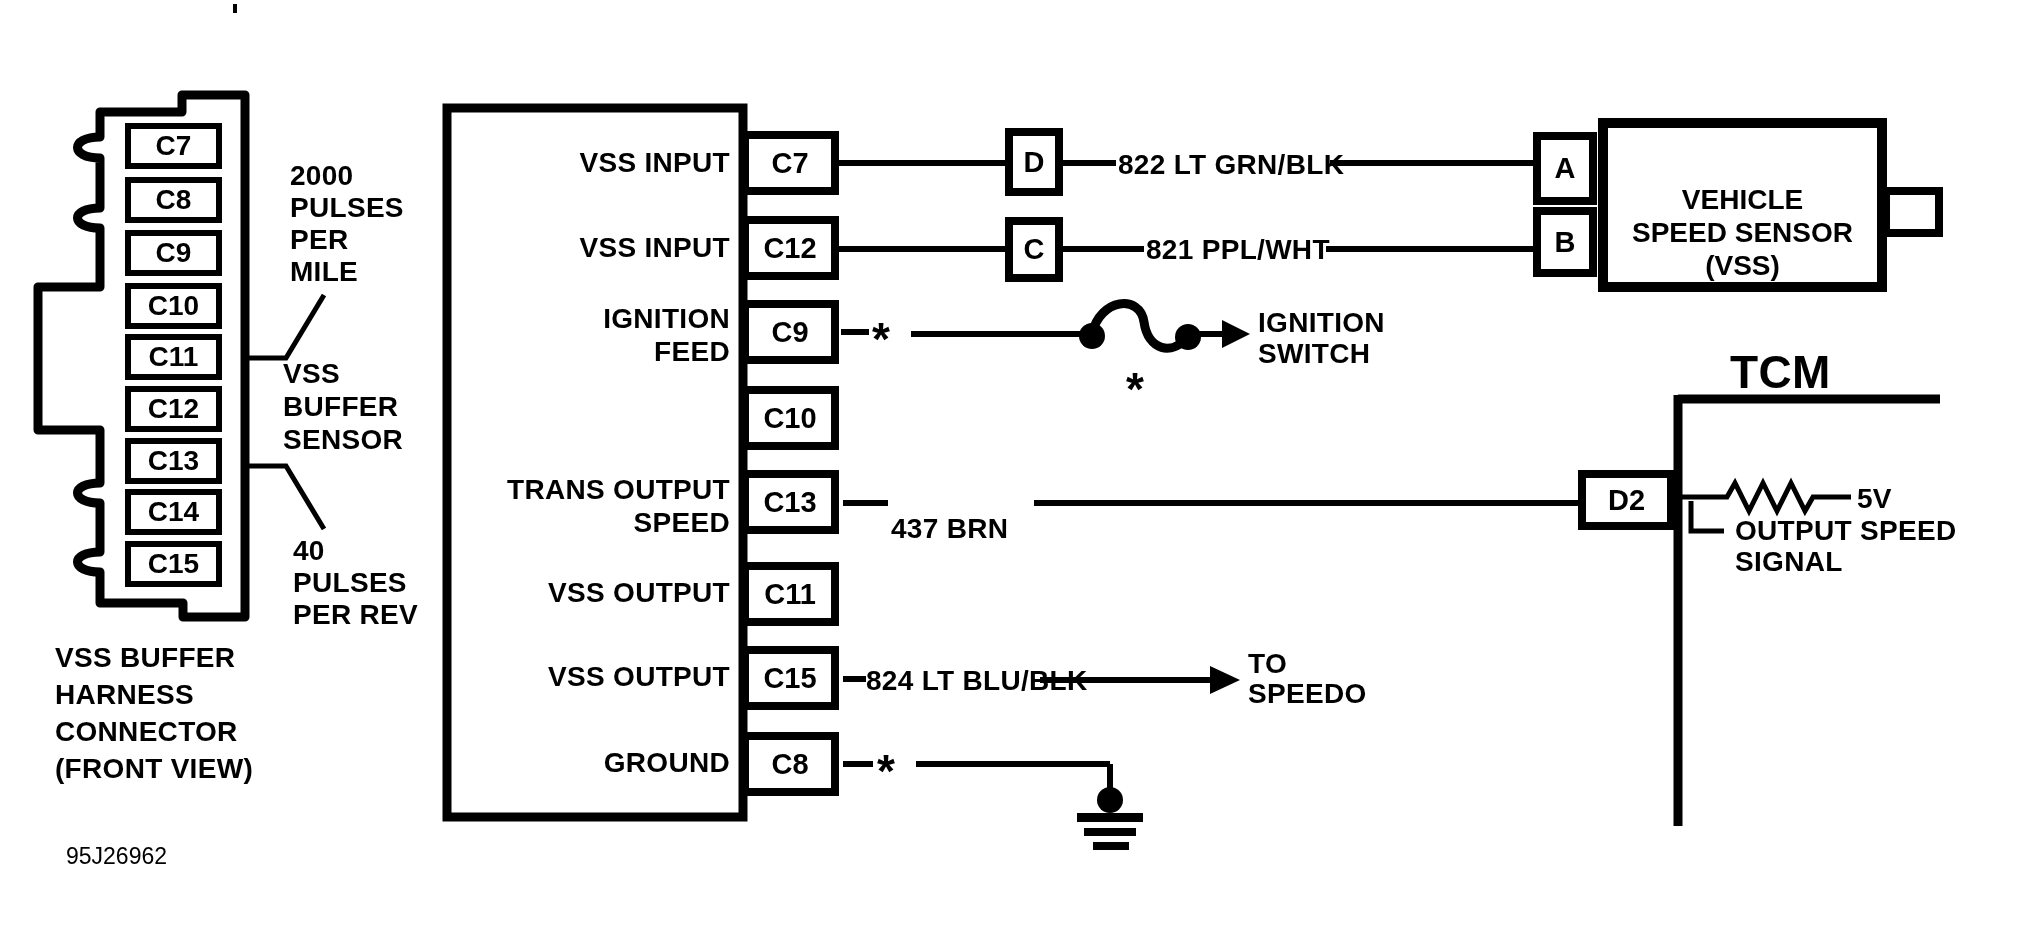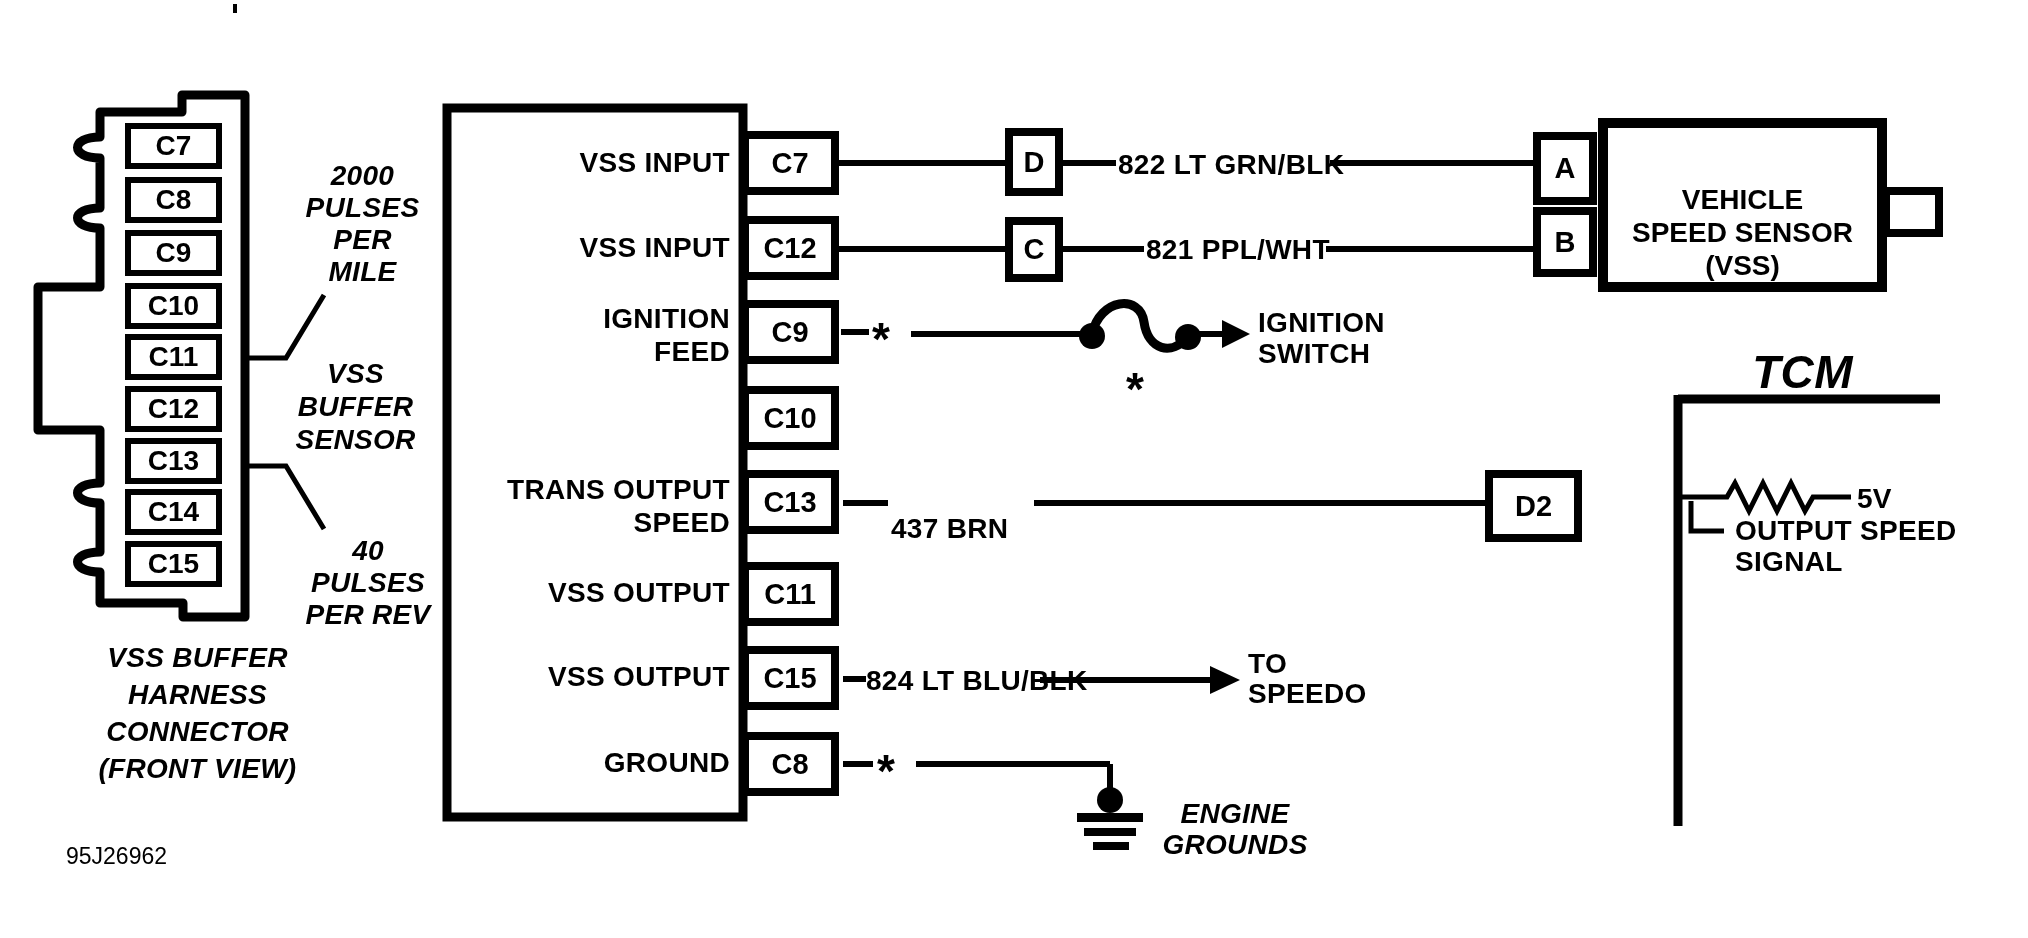--- a/index.html
+++ b/index.html
@@ -1,21 +1,21 @@
 <!DOCTYPE html>
 <html><head>
 <meta charset="utf-8">
 <style>
   html,body{margin:0;padding:0;background:#fff;}
   .stage{position:relative;width:2028px;height:938px;background:#ffffff;
          font-family:"Liberation Sans",sans-serif;color:#000;overflow:hidden;}
   svg.wires{position:absolute;left:0;top:0;}
   .lbl{position:absolute;font-size:28px;font-weight:600;letter-spacing:.3px;
        line-height:32px;white-space:nowrap;}
-  .ctr{text-align:center;font-style:italic;}
+  .ctr{}
   .rgt{text-align:right;}
   .thin{font-weight:400;font-size:23px;letter-spacing:0;}
   .box{position:absolute;box-sizing:border-box;border:8px solid #000;background:#fff;
        display:flex;align-items:center;justify-content:center;
        font-size:29px;font-weight:600;}
   .cpin{left:125px;width:97px;height:46px;border-width:6px;font-size:28px;}
   .mpin{left:741px;width:98px;height:64px;}
   .star{position:absolute;font-size:46px;font-weight:600;line-height:46px;}
   .tick{position:absolute;left:233px;top:4px;width:4px;height:9px;background:#000;}
   .vssbox{flex-direction:column;font-size:28px;line-height:33px;justify-content:flex-end;}
@@ -205,40 +205,36 @@
     <div>IGNITION</div>
     <div>SWITCH</div>
   </div>
   <div class="lbl" style="left:891px;top:513px">437 BRN</div>
   <div class="lbl" style="left:866px;top:665px">824 LT BLU/BLK</div>
   <div class="lbl" style="left:1248px;top:649px;line-height:30px">
     <div>TO</div>
     <div>SPEEDO</div>
   </div>
   <div class="star" style="left:877px;top:748px">*</div>
-  <div class="lbl ctr" style="left:1155px;top:798px;width:160px;line-height:31px">
-    <div>ENGINE</div>
-    <div>GROUNDS</div>
-  </div>
 
   <div class="box" style="left:1533px;top:132px;width:64px;height:73px">
       <span>A</span>
     </div>
   <div class="box" style="left:1533px;top:207px;width:64px;height:70px">
       <span>B</span>
     </div>
   <div class="box vssbox" style="left:1598px;top:118px;width:289px;height:174px;border-width:10px">
     <div>VEHICLE</div>
     <div>SPEED SENSOR</div>
     <div>(VSS)</div>
   </div>
   <div class="box" style="left:1882px;top:187px;width:61px;height:50px"></div>
 
   <div class="lbl ctr" style="left:1730px;top:349px;width:145px;font-size:46px;line-height:46px">TCM</div>
-  <div class="box" style="left:1485px;top:470px;width:97px;height:72px">
+  <div class="box" style="left:1578px;top:470px;width:97px;height:60px">
       <span>D2</span>
     </div>
   <div class="lbl" style="left:1857px;top:483px">5V</div>
   <div class="lbl" style="left:1735px;top:515px;line-height:31px">
     <div>OUTPUT SPEED</div>
     <div>SIGNAL</div>
   </div>
 
   <div class="lbl thin" style="left:66px;top:840px">95J26962</div>
 

